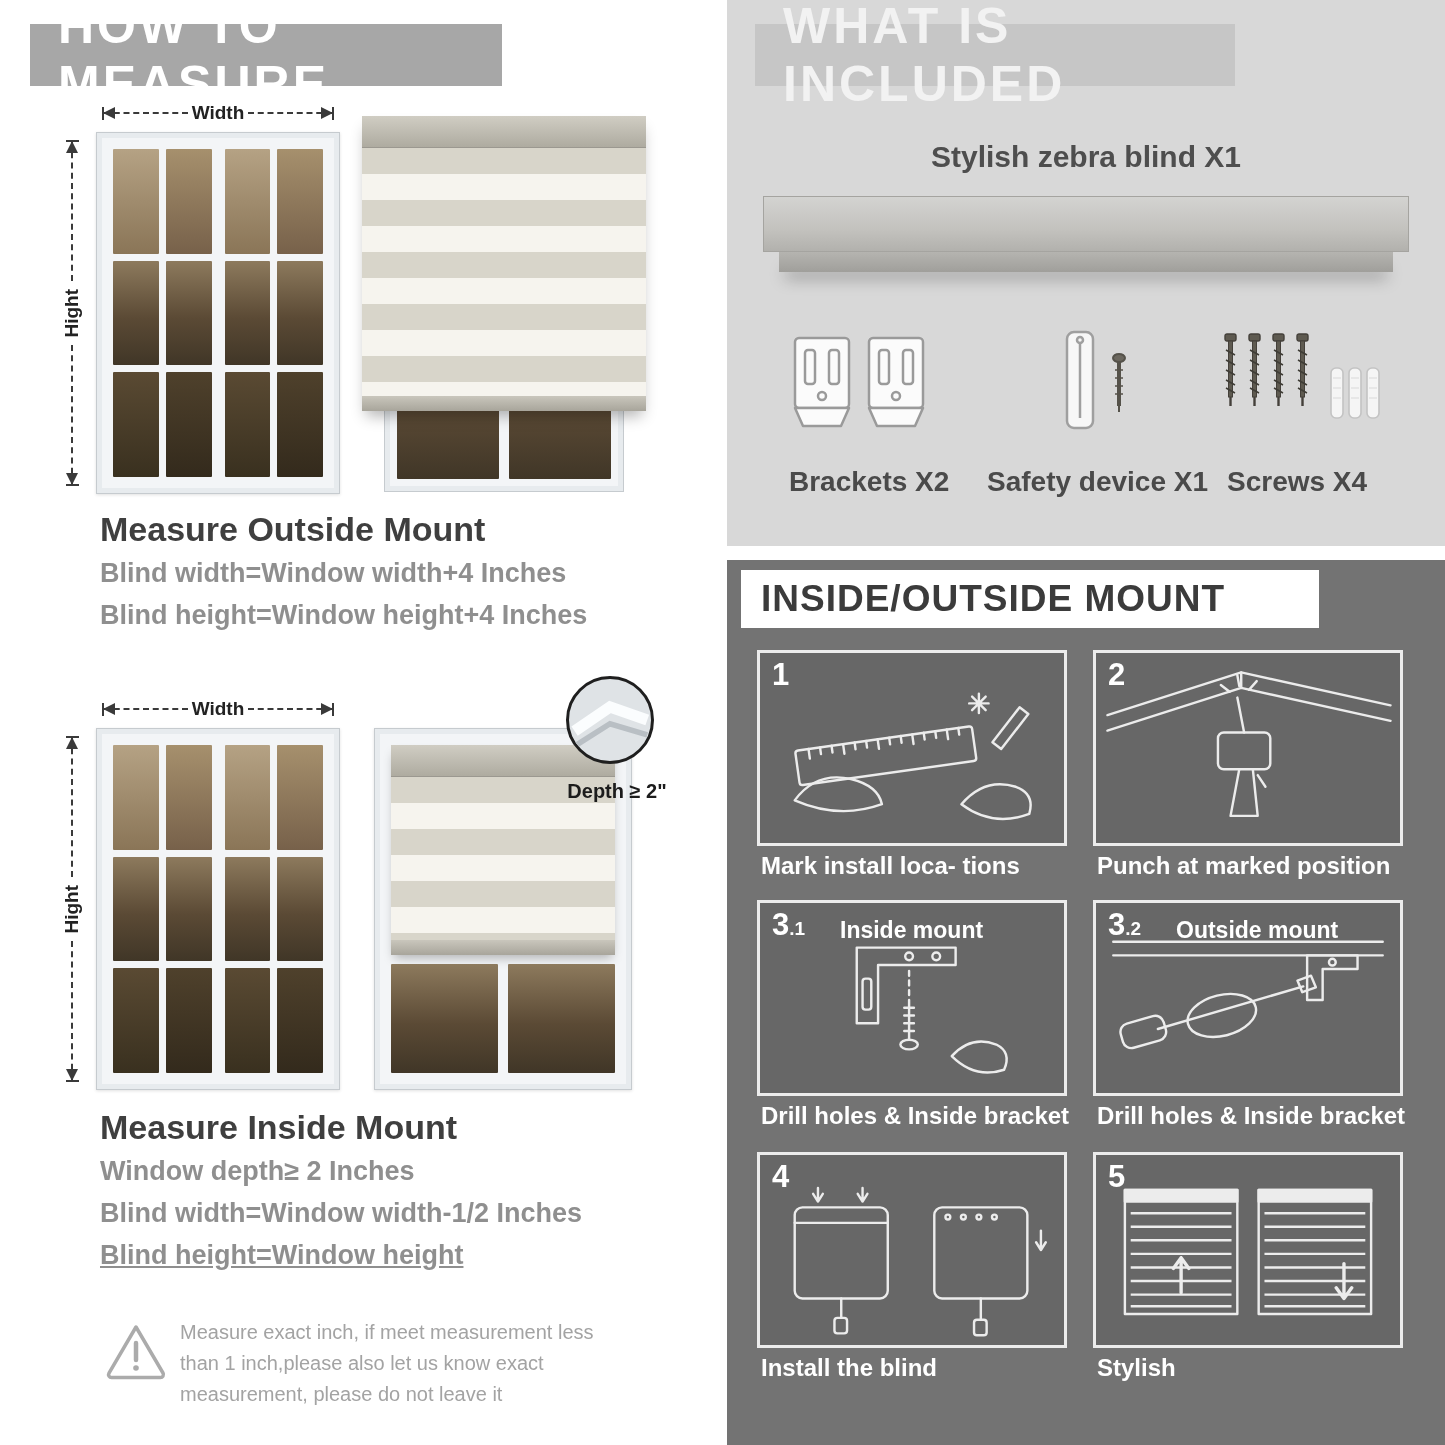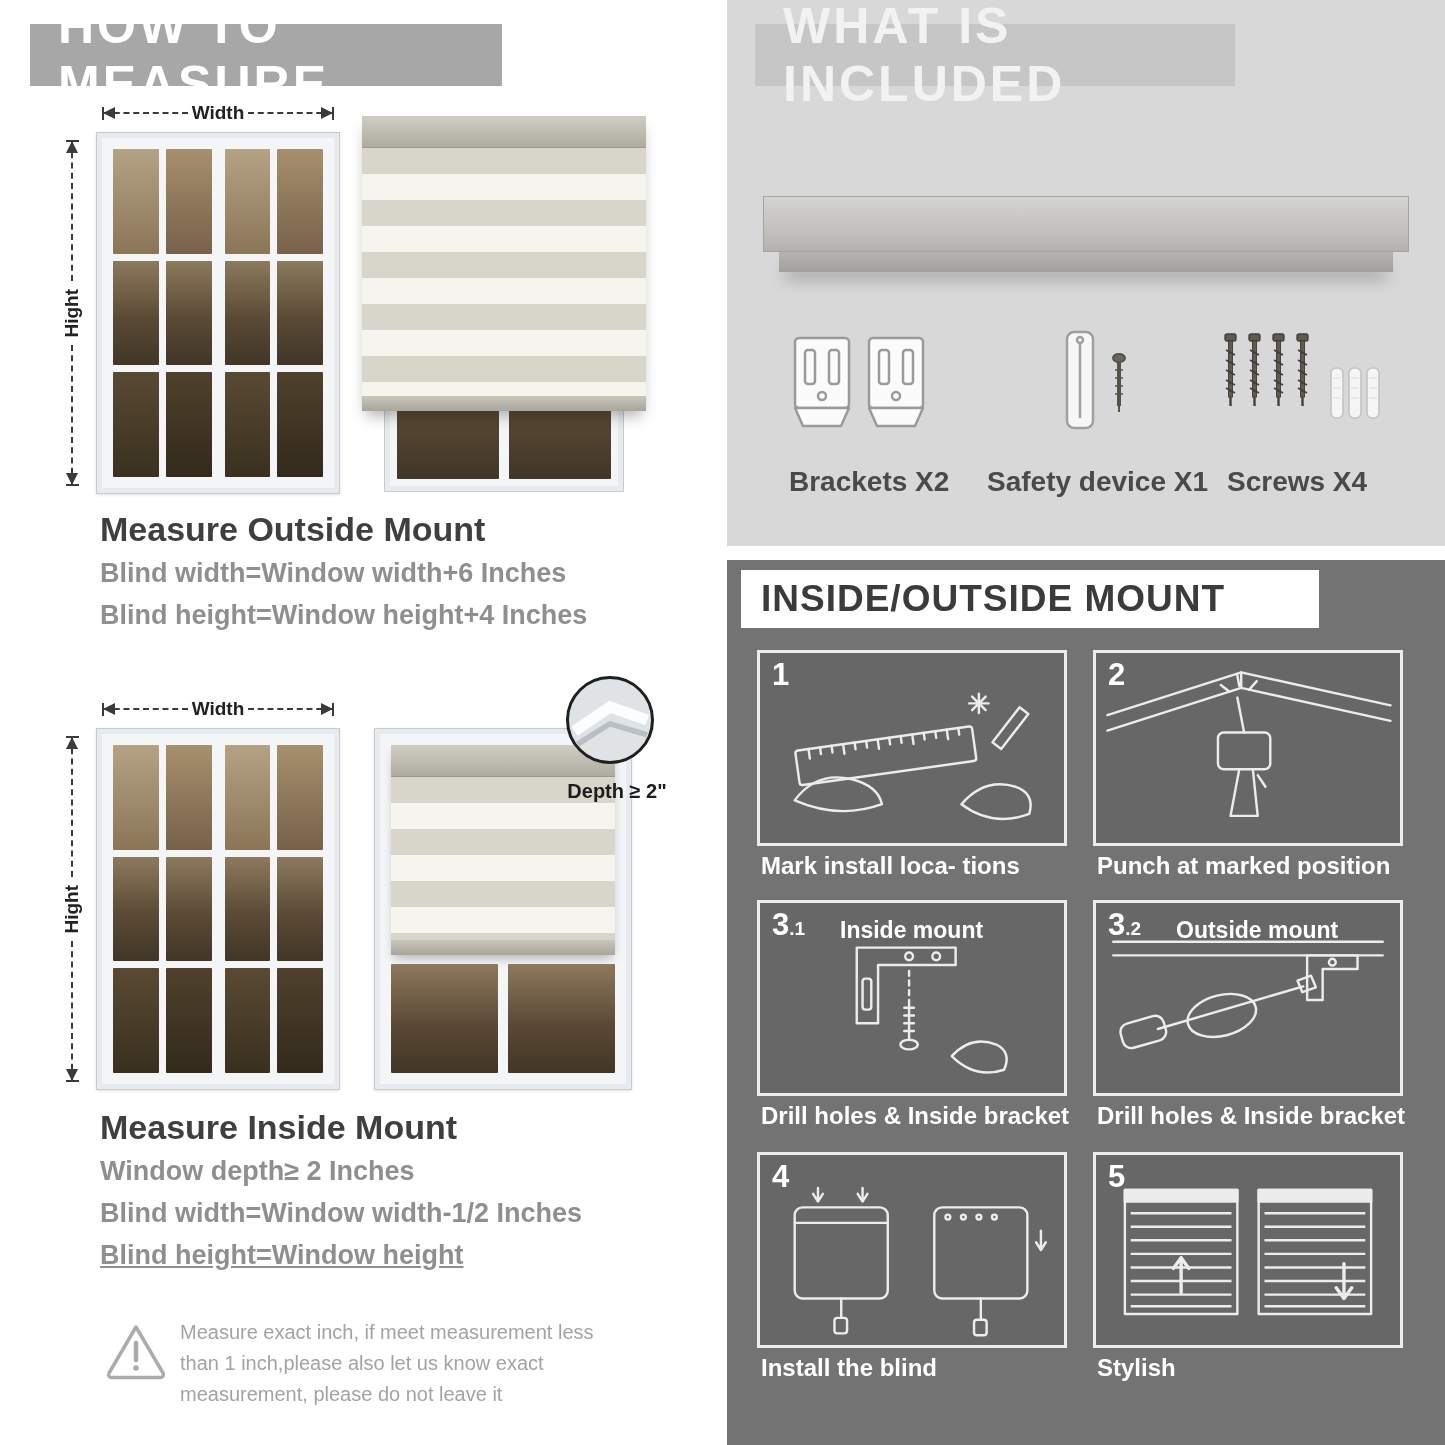--- a/index.html
+++ b/index.html
@@ -137,21 +137,21 @@
       <i class="cell"></i>
     </div>
     <div class="blind-unit blind-abs">
       <div class="b-rail"></div>
       <div class="b-stripes"></div>
       <div class="b-bottom"></div>
     </div>
   </div>
 
   <div class="abs section-title" style="left:100px;top:510px;">Measure Outside Mount</div>
-  <div class="abs gray-line" style="left:100px;top:558px;">Blind width=Window width+6 Inches</div>
+  <div class="abs gray-line" style="left:100px;top:558px;">Blind width=Window width+4 Inches</div>
   <div class="abs gray-line" style="left:100px;top:600px;">Blind height=Window height+4 Inches</div>
 
   <div class="abs h-measure" style="left:102px;top:699px;width:232px;">
     <span class="htick"></span>
     <span class="mline arrow-l"></span>
     <span class="mlabel">Width</span>
     <span class="mline arrow-r"></span>
     <span class="htick"></span>
   </div>
   <div class="abs v-measure" style="left:62px;top:736px;height:346px;">
@@ -217,20 +217,21 @@
   <div class="abs warn-text" style="left:180px;top:1317px;width:470px;">
     <div>Measure exact inch, if meet measurement less</div>
     <div>than 1 inch,please also let us know exact</div>
     <div>measurement, please do not leave it</div>
   </div>
 
   <div class="included" style="left:727px;top:0;width:718px;height:546px;">
     <div class="abs banner banner-included" style="left:28px;top:24px;width:480px;height:62px;">
       <span>WHAT IS INCLUDED</span>
     </div>
+    <div class="product-label" style="top:140px;">Stylish zebra blind X1</div>
 
     <div class="abs" style="left:36px;top:196px;width:646px;">
       <div class="rail-top"></div>
       <div class="rail-lip"></div>
     </div>
 
     <div class="abs" style="left:64px;top:334px;display:flex;gap:12px;">
       <svg width="62" height="98" viewBox="0 0 62 98">
         <g stroke="#9a9a9a" stroke-width="2.5" fill="#fbfbfb" stroke-linejoin="round">
           <rect x="4" y="4" width="54" height="70" rx="4"></rect>

